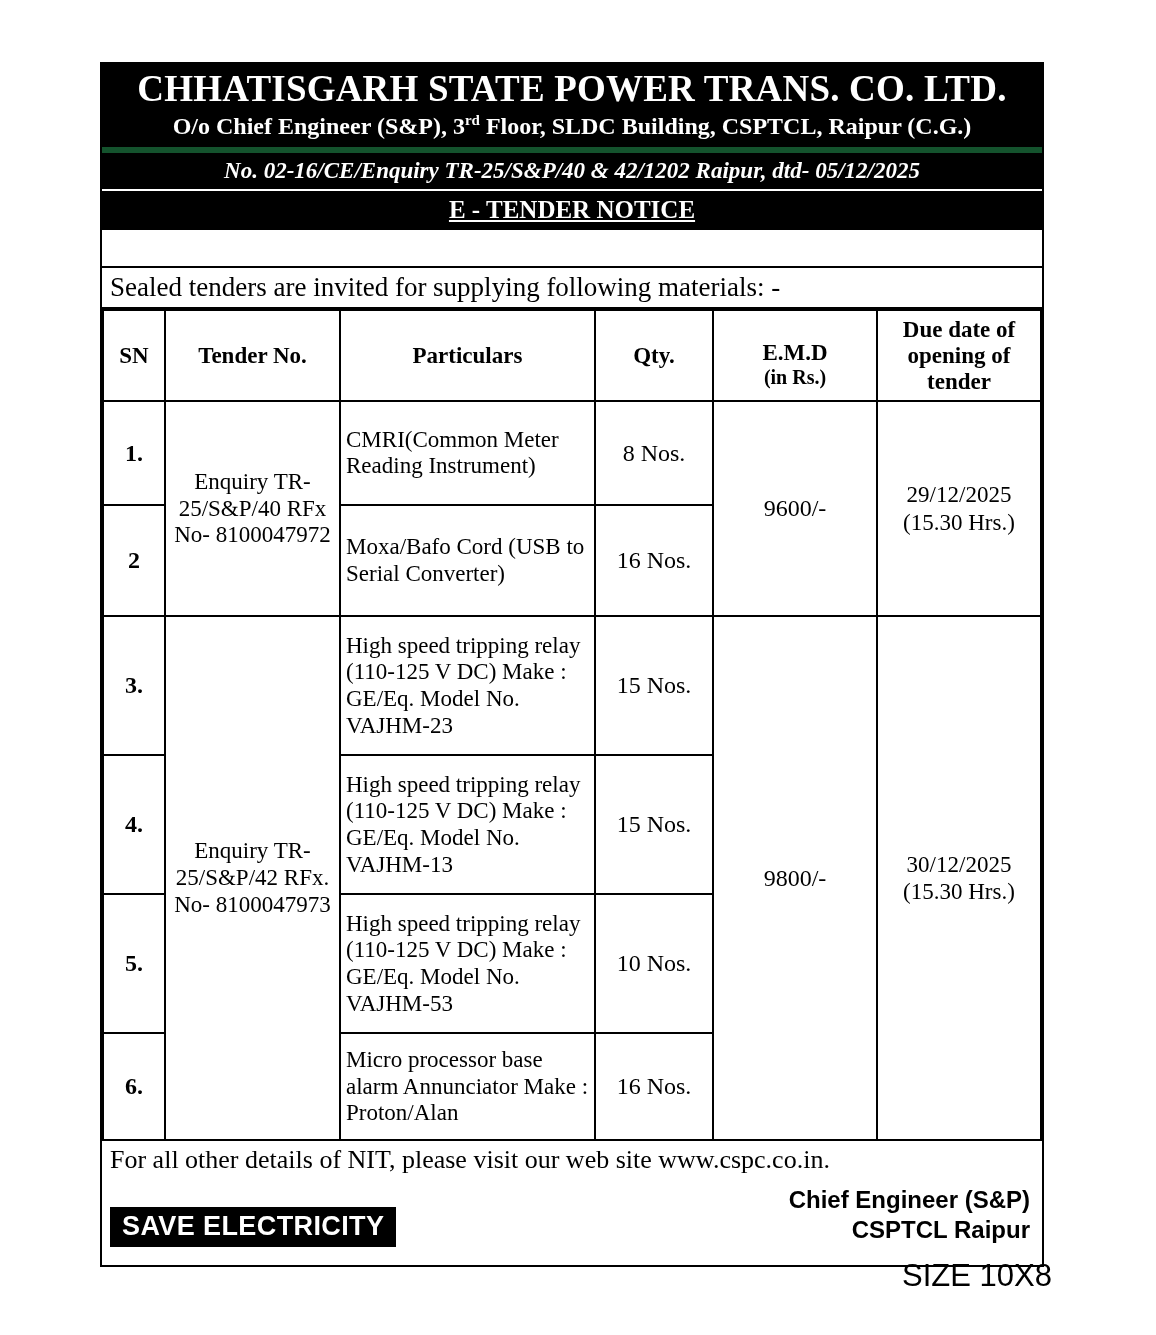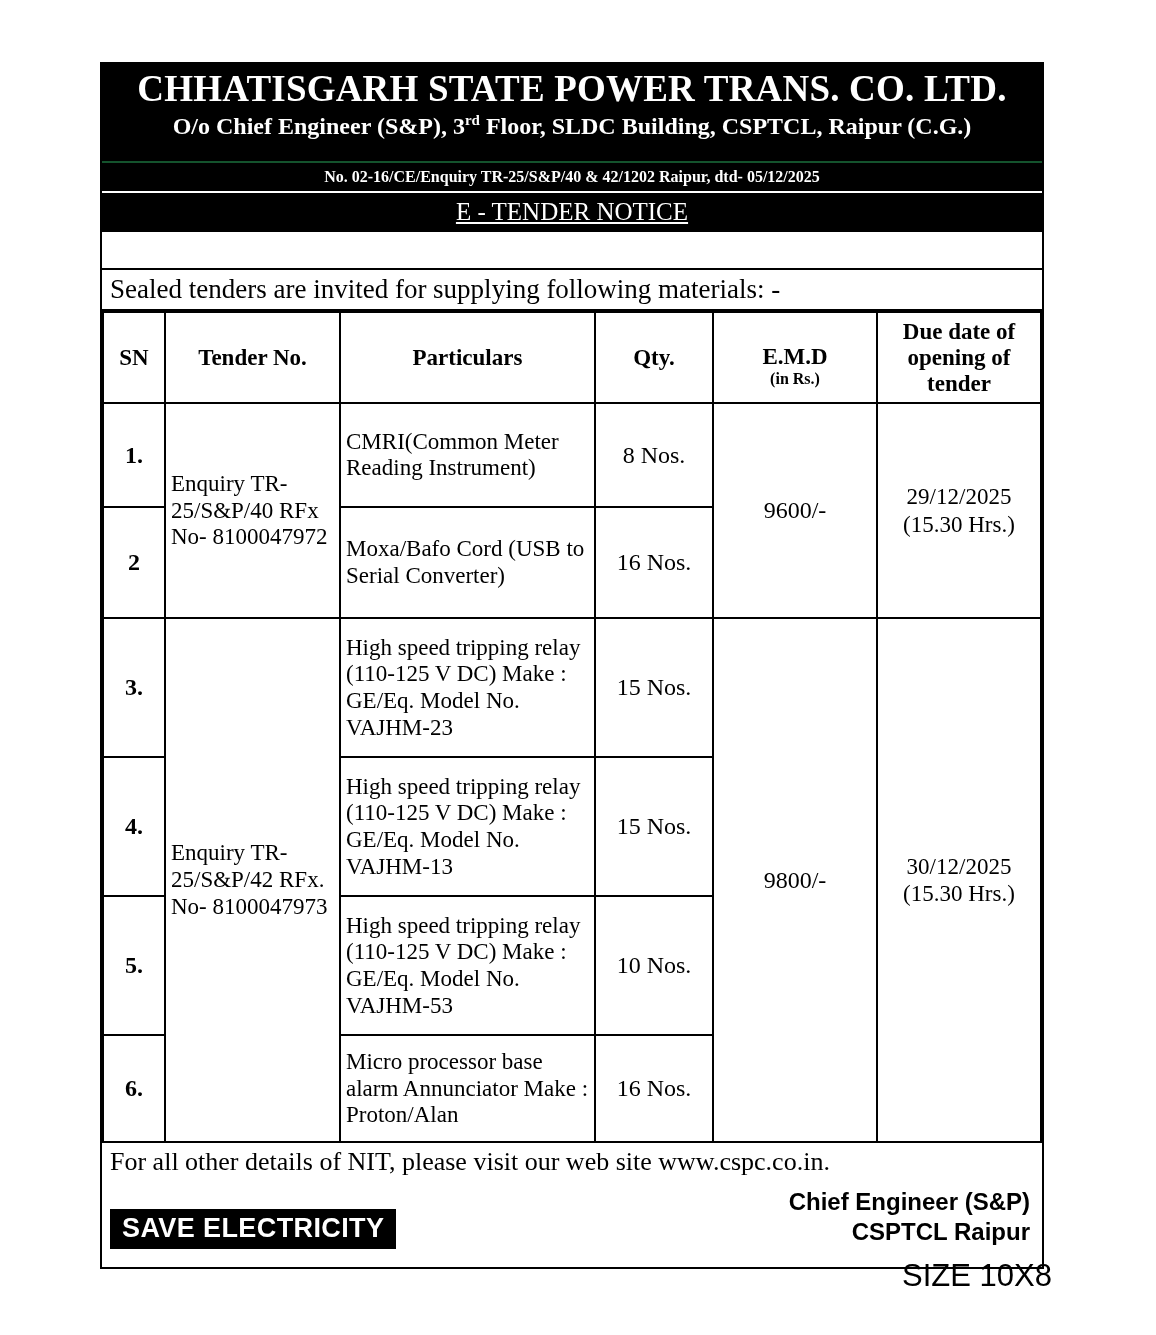--- a/index.html
+++ b/index.html
@@ -41,34 +41,35 @@
     font-weight: bold;
     letter-spacing: 0.2px;
     line-height: 1.08;
     padding: 5px 4px 1px 4px;
     white-space: nowrap;
   }
   .band-sub {
     font-size: 24px;
     font-weight: bold;
     line-height: 1.15;
-    padding: 2px 4px 20px 4px;
+    padding: 2px 4px 6px 4px;
     white-space: nowrap;
   }
   .band-sub sup { font-size: 15px; vertical-align: super; }
   .band-ref {
-    font-size: 16px;
+    font-size: 23px;
     font-weight: bold;
     padding: 5px 4px 5px 4px;
-    border-top: 2px solid #14532d;
+    border-top: 6px solid #14532d;
     white-space: nowrap;
+    font-style: italic;
   }
   .band-etender {
     font-size: 25px;
-    font-weight: normal;
+    font-weight: bold;
     padding: 5px 4px 6px 4px;
     border-top: 2px solid #fff;
   }
   .band-etender span {
     text-decoration: underline;
   }
   .sealed {
     font-size: 27px;
     padding: 5px 0 5px 8px;
     border-bottom: 2px solid #000;
@@ -94,27 +95,28 @@
     line-height: 1.12;
     padding: 6px 4px;
   }
   .c-sn     { width: 62px; }
   .c-tender { width: 175px; }
   .c-part   { width: 255px; }
   .c-qty    { width: 118px; }
   .c-emd    { width: 164px; }
   .c-due    { width: 164px; }
   .emd-head-main { font-size: 23px; font-weight: bold; margin-top: 16px; }
-  .emd-head-sub  { font-size: 16px; font-weight: bold; }
+  .emd-head-sub  { font-size: 20px; font-weight: bold; }
   td.sn {
     text-align: center;
     font-size: 24px;
     font-weight: bold;
   }
   td.tenderno {
+    text-align: center;
     font-size: 23px;
     line-height: 1.16;
   }
   td.particulars {
     font-size: 23px;
     line-height: 1.16;
     text-align: left;
   }
   td.qty {
     text-align: center;

